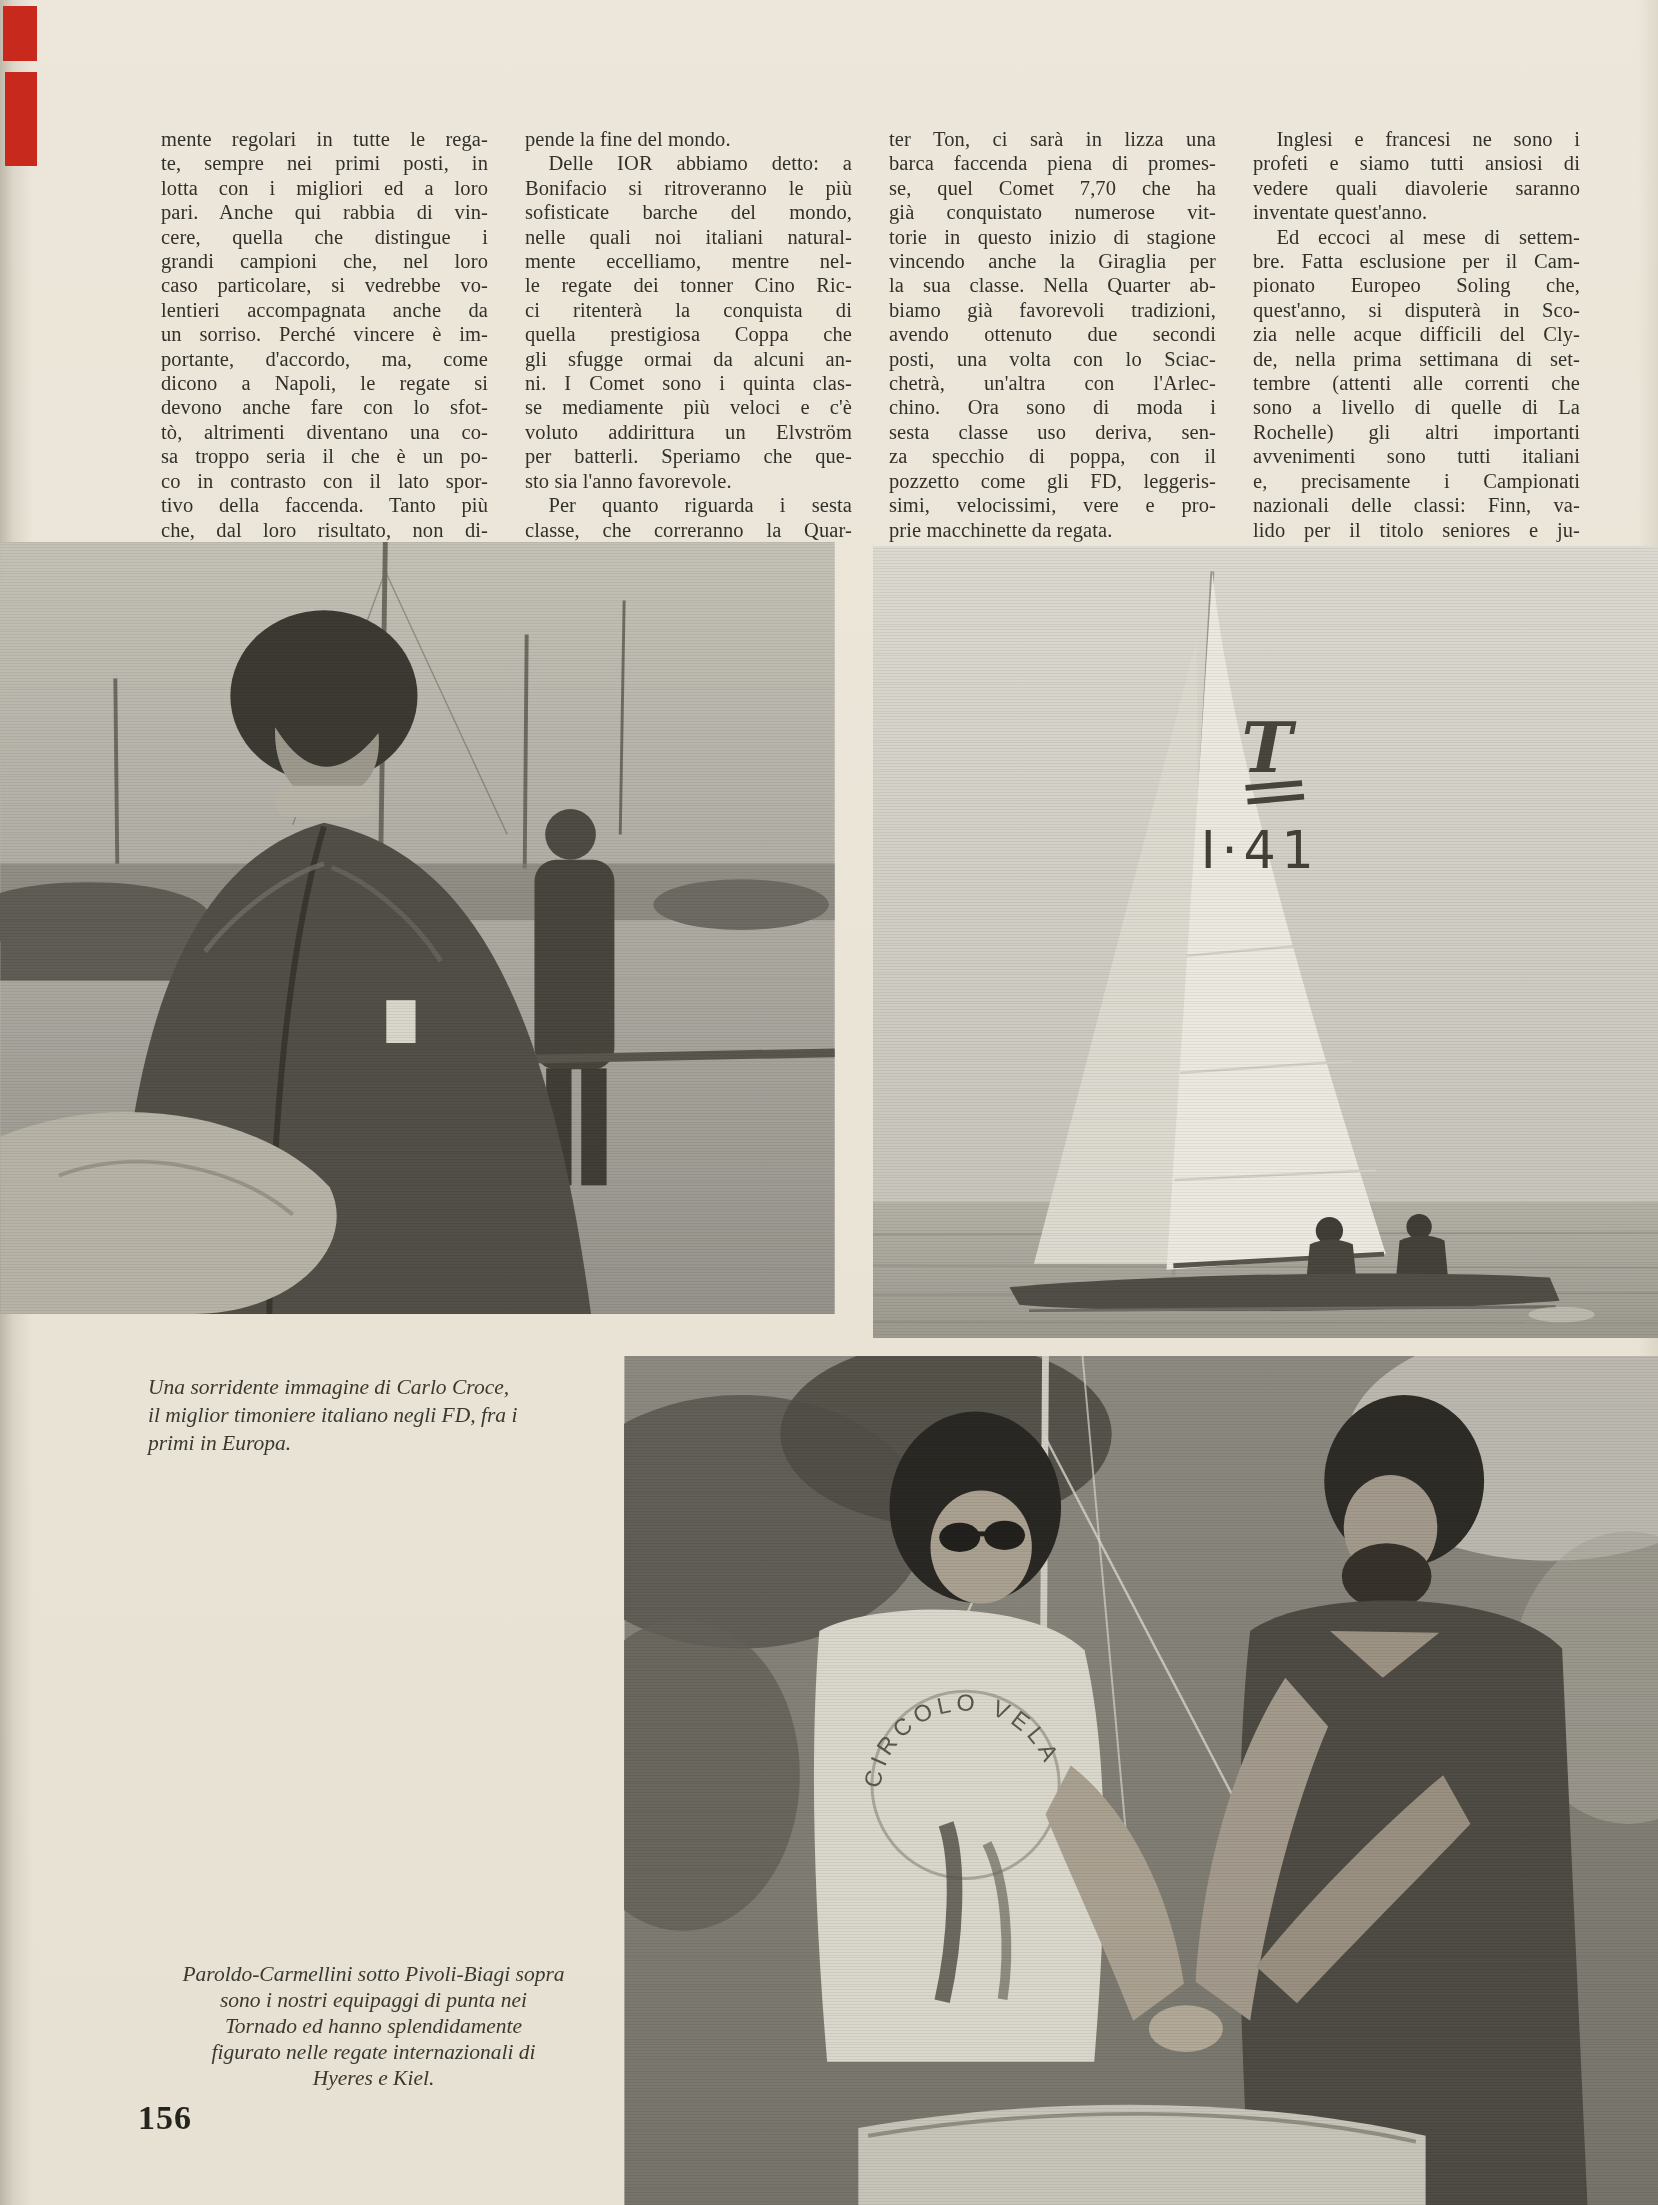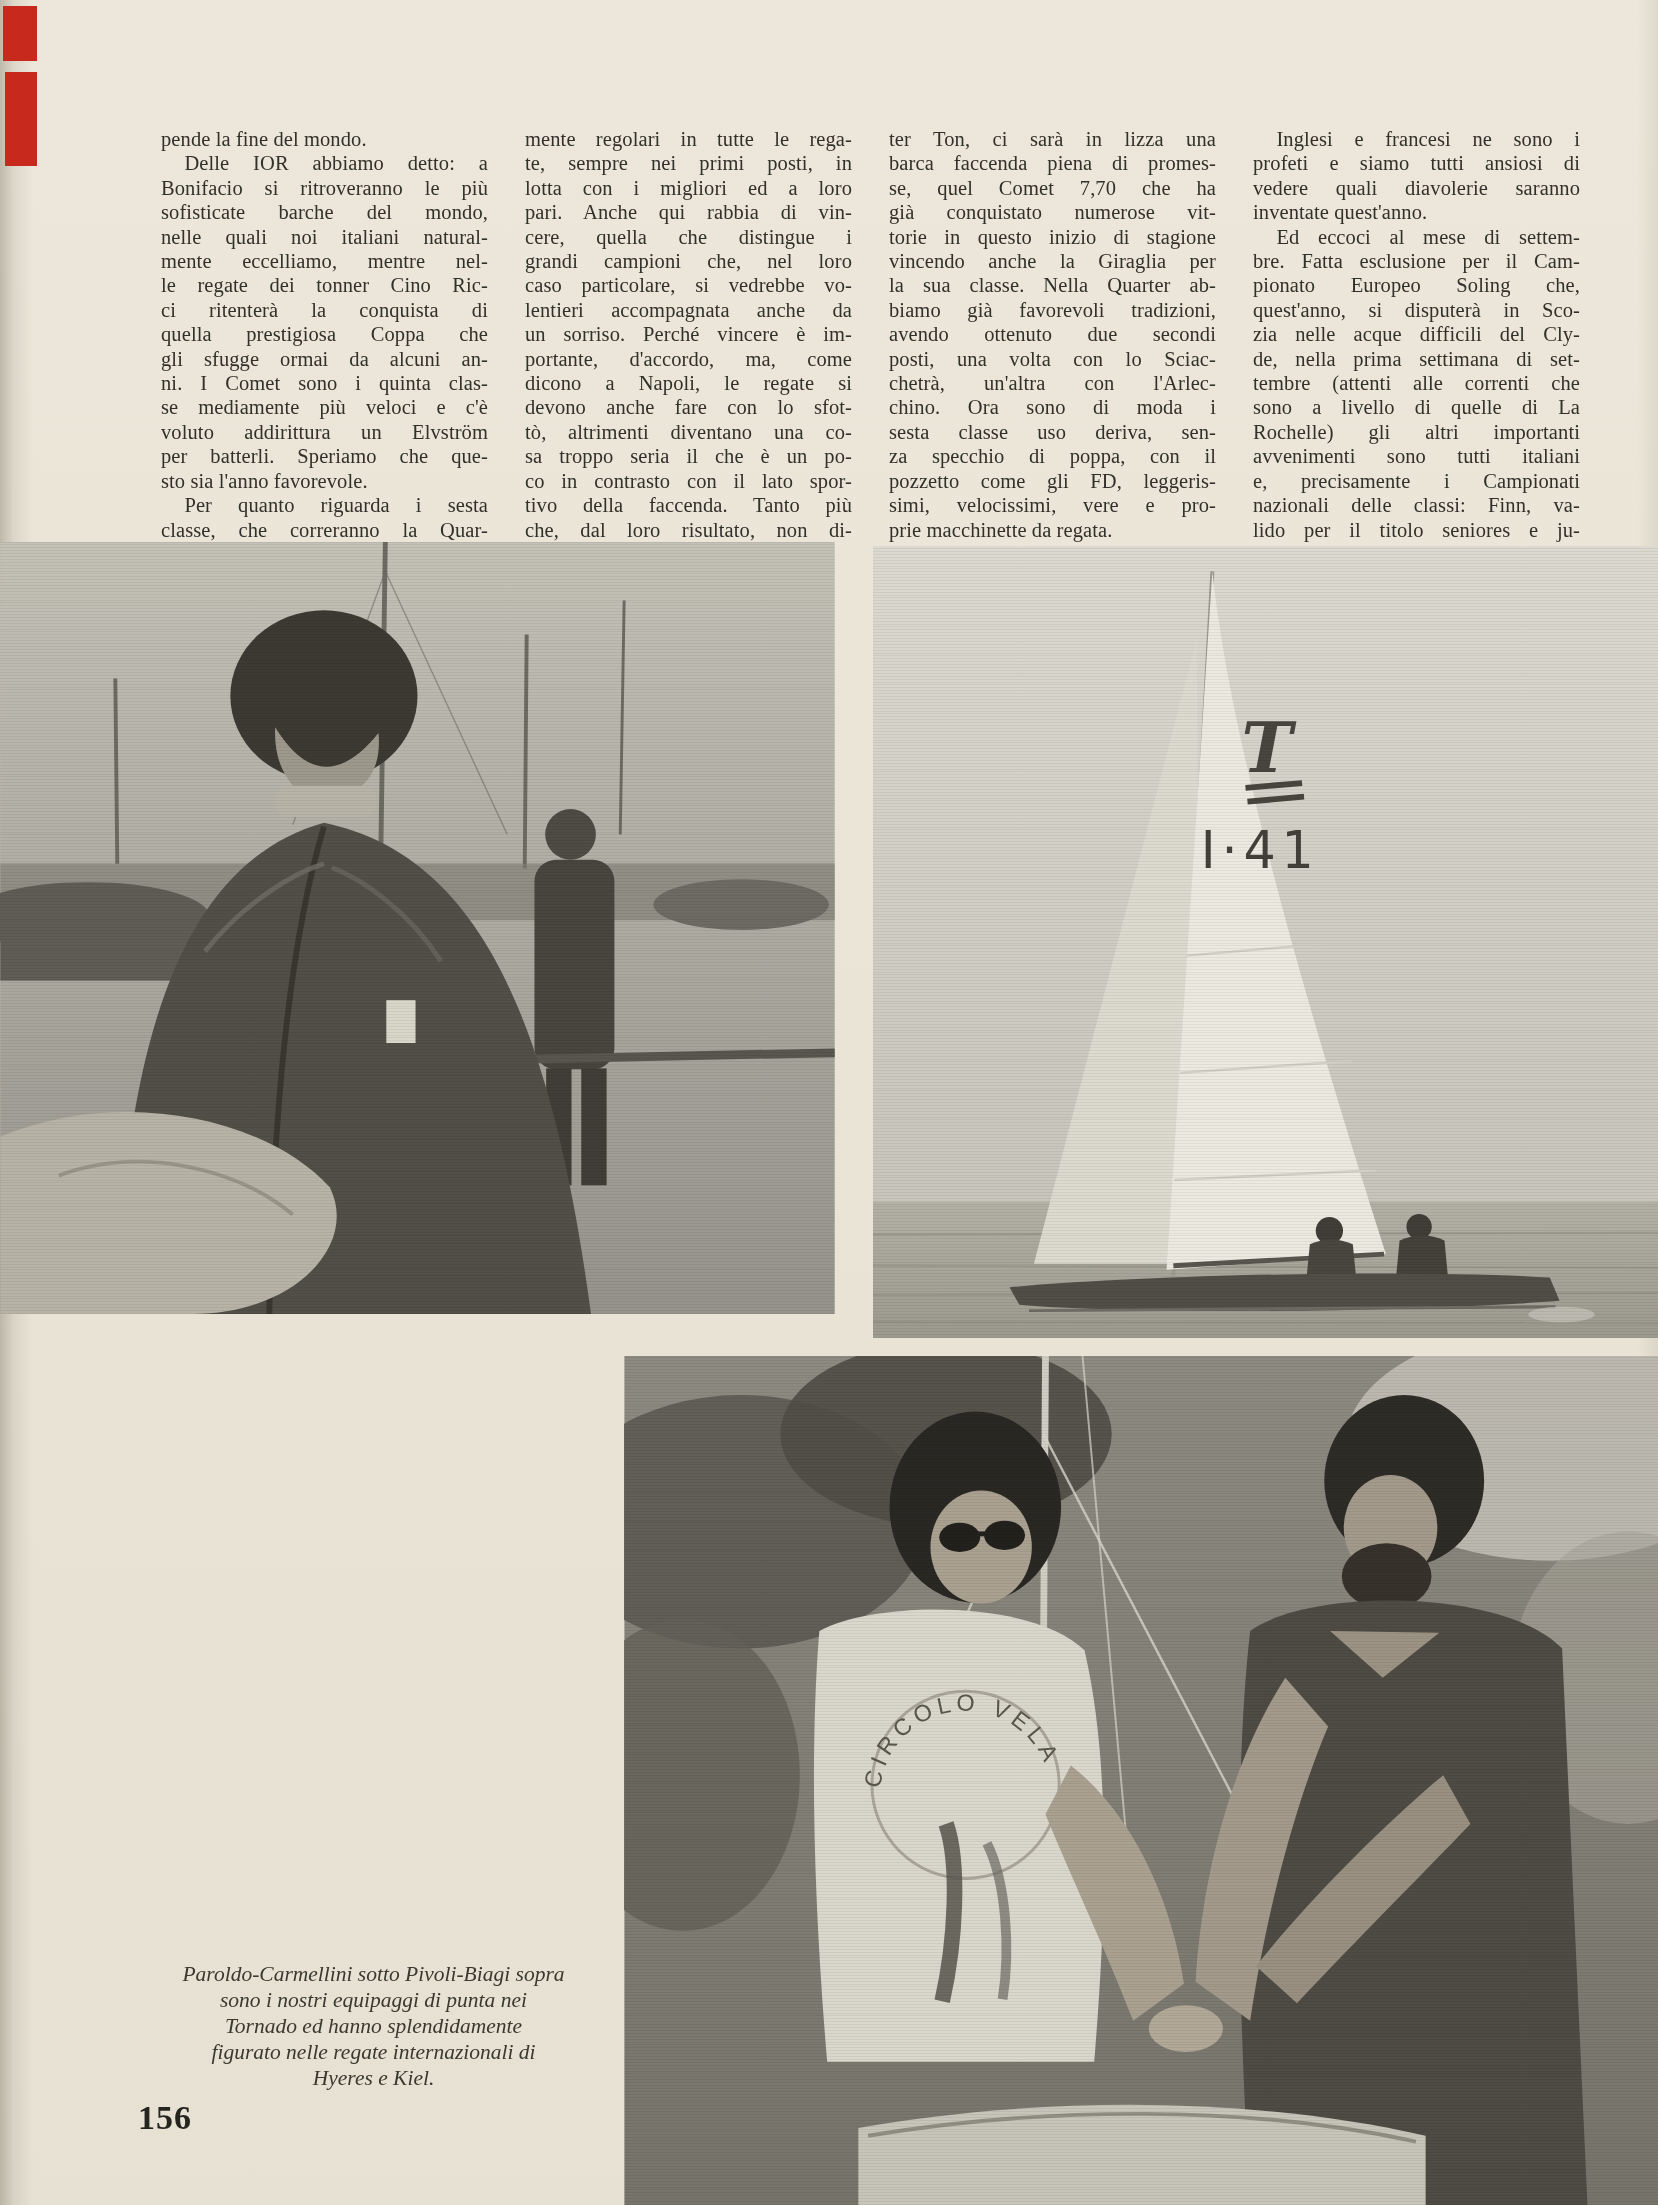--- a/index.html
+++ b/index.html
@@ -59,57 +59,57 @@
 </style>
 </head>
 <body>
 
 <div class="page">
 
   <div class="red-mark m1"></div>
   <div class="red-mark m2"></div>
 
   <main class="columns" id="columns">
+      <div class="col">
+        <div class="tline">mente regolari in tutte le rega-</div>
+        <div class="tline">te, sempre nei primi posti, in</div>
+        <div class="tline">lotta con i migliori ed a loro</div>
+        <div class="tline">pari. Anche qui rabbia di vin-</div>
+        <div class="tline">cere, quella che distingue i</div>
+        <div class="tline">grandi campioni che, nel loro</div>
+        <div class="tline">caso particolare, si vedrebbe vo-</div>
+        <div class="tline">lentieri accompagnata anche da</div>
+        <div class="tline">un sorriso. Perché vincere è im-</div>
+        <div class="tline">portante, d'accordo, ma, come</div>
+        <div class="tline">dicono a Napoli, le regate si</div>
+        <div class="tline">devono anche fare con lo sfot-</div>
+        <div class="tline">tò, altrimenti diventano una co-</div>
+        <div class="tline">sa troppo seria il che è un po-</div>
+        <div class="tline">co in contrasto con il lato spor-</div>
+        <div class="tline">tivo della faccenda. Tanto più</div>
+        <div class="tline">che, dal loro risultato, non di-</div>
+      </div>
       <div class="col">
         <div class="tline end">pende la fine del mondo.</div>
         <div class="tline indent">Delle IOR abbiamo detto: a</div>
         <div class="tline">Bonifacio si ritroveranno le più</div>
         <div class="tline">sofisticate barche del mondo,</div>
         <div class="tline">nelle quali noi italiani natural-</div>
         <div class="tline">mente eccelliamo, mentre nel-</div>
         <div class="tline">le regate dei tonner Cino Ric-</div>
         <div class="tline">ci ritenterà la conquista di</div>
         <div class="tline">quella prestigiosa Coppa che</div>
         <div class="tline">gli sfugge ormai da alcuni an-</div>
         <div class="tline">ni. I Comet sono i quinta clas-</div>
         <div class="tline">se mediamente più veloci e c'è</div>
         <div class="tline">voluto addirittura un Elvström</div>
         <div class="tline">per batterli. Speriamo che que-</div>
         <div class="tline end">sto sia l'anno favorevole.</div>
         <div class="tline indent">Per quanto riguarda i sesta</div>
         <div class="tline">classe, che correranno la Quar-</div>
-      </div>
-      <div class="col">
-        <div class="tline">mente regolari in tutte le rega-</div>
-        <div class="tline">te, sempre nei primi posti, in</div>
-        <div class="tline">lotta con i migliori ed a loro</div>
-        <div class="tline">pari. Anche qui rabbia di vin-</div>
-        <div class="tline">cere, quella che distingue i</div>
-        <div class="tline">grandi campioni che, nel loro</div>
-        <div class="tline">caso particolare, si vedrebbe vo-</div>
-        <div class="tline">lentieri accompagnata anche da</div>
-        <div class="tline">un sorriso. Perché vincere è im-</div>
-        <div class="tline">portante, d'accordo, ma, come</div>
-        <div class="tline">dicono a Napoli, le regate si</div>
-        <div class="tline">devono anche fare con lo sfot-</div>
-        <div class="tline">tò, altrimenti diventano una co-</div>
-        <div class="tline">sa troppo seria il che è un po-</div>
-        <div class="tline">co in contrasto con il lato spor-</div>
-        <div class="tline">tivo della faccenda. Tanto più</div>
-        <div class="tline">che, dal loro risultato, non di-</div>
       </div>
       <div class="col">
         <div class="tline">ter Ton, ci sarà in lizza una</div>
         <div class="tline">barca faccenda piena di promes-</div>
         <div class="tline">se, quel Comet 7,70 che ha</div>
         <div class="tline">già conquistato numerose vit-</div>
         <div class="tline">torie in questo inizio di stagione</div>
         <div class="tline">vincendo anche la Giraglia per</div>
         <div class="tline">la sua classe. Nella Quarter ab-</div>
         <div class="tline">biamo già favorevoli tradizioni,</div>
@@ -241,20 +241,25 @@
         <circle cx="560" cy="698" r="13" fill="#3c3a33"></circle>
         <path d="M 540 712 q 24 -10 46 0 l 4 42 l -54 0 Z" fill="#403e36"></path>
       </g>
 
       <path d="M 140 760 C 300 746 560 742 694 750 L 704 774 C 550 786 260 788 150 778 Z" fill="#4d4b43"></path>
       <line x1="160" y1="784" x2="700" y2="780" stroke="#6a6860" stroke-width="3"></line>
       <ellipse cx="706" cy="788" rx="34" ry="8" fill="#c8c5bb" opacity="0.7"></ellipse>
     </svg>
   </figure>
 
+  <div class="caption" id="caption-croce">
+      <div>Una sorridente immagine di Carlo Croce,</div>
+      <div>il miglior timoniere italiano negli FD, fra i</div>
+      <div>primi in Europa.</div>
+    </div>
 
   <figure class="photo" id="photo-crew">
     <svg width="1035" height="849" viewBox="0 0 1061 871">
       <defs>
         <linearGradient id="gBg3" x1="0" y1="0" x2="0" y2="1">
           <stop offset="0" stop-color="#8b887f"></stop>
             <stop offset="1" stop-color="#747168"></stop>
         </linearGradient>
       </defs>
       <rect x="0" y="0" width="1061" height="871" fill="url(#gBg3)"></rect>

